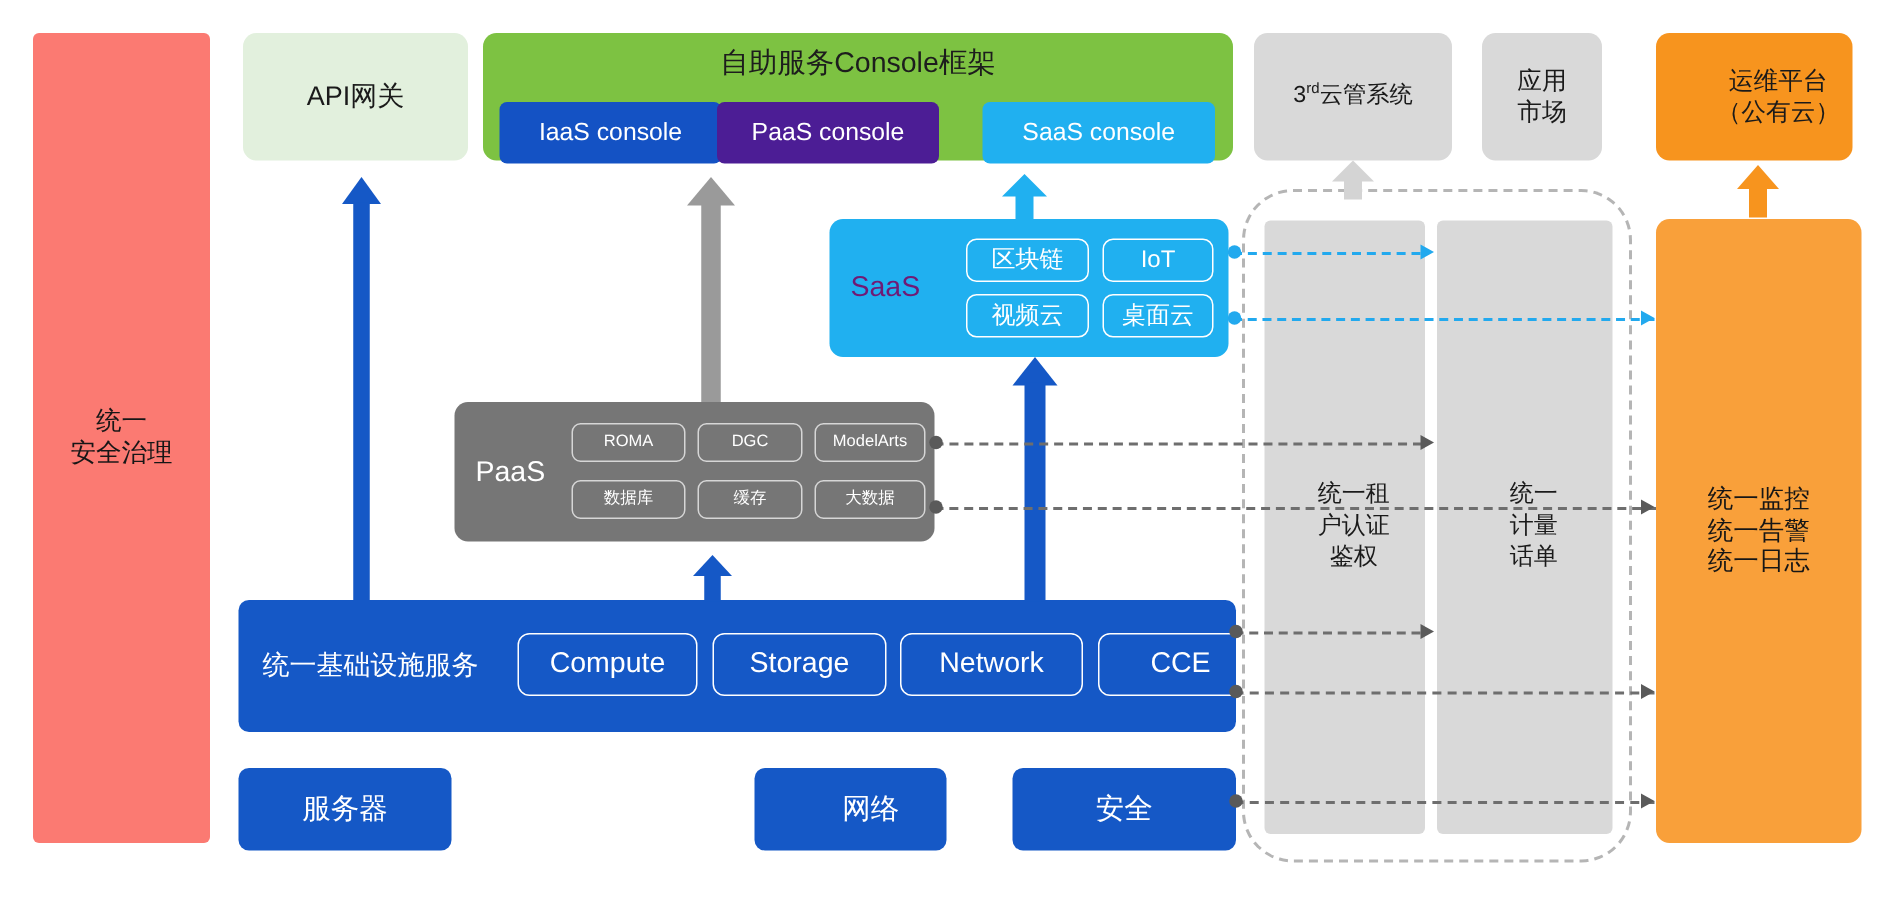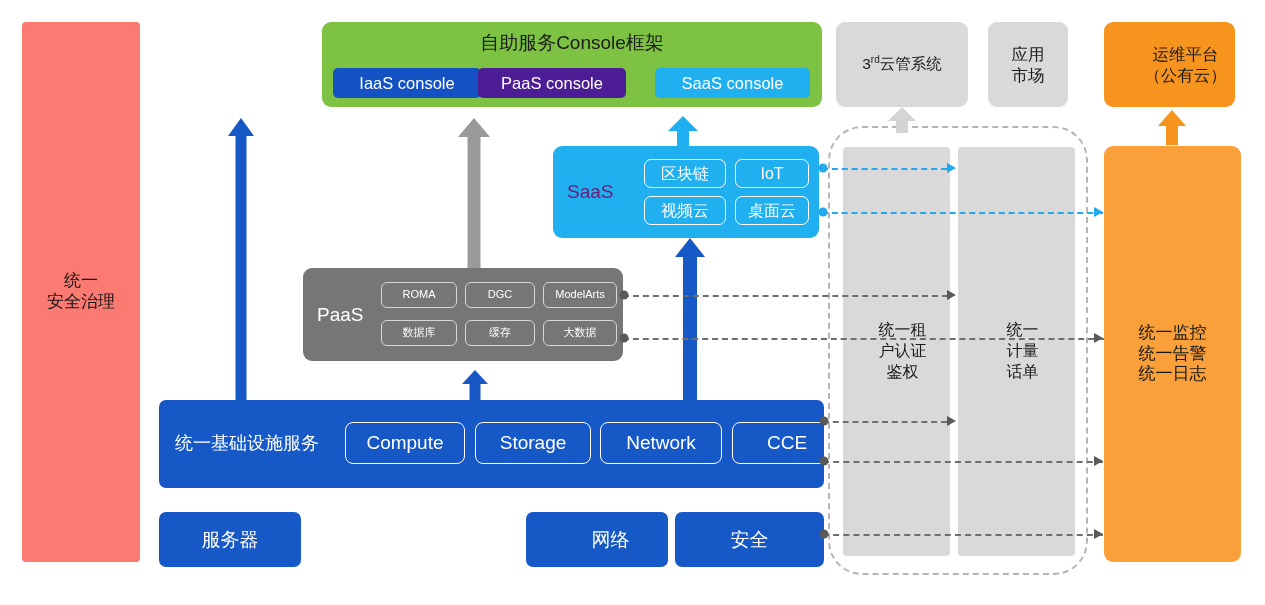--- a/index.html
+++ b/index.html
@@ -50,21 +50,21 @@
   }
   .console-title{
     position:absolute; left:0; top:9px; width:100%;
     text-align:center;
     font-size:19px;
     color:#1d1d1d;
   }
   .console-chip{
     position:absolute;
     top:46px;
-    height:30px;
+    height:41px;
     border-radius:5px;
     display:flex;
     align-items:center;
     justify-content:center;
     font-size:16.5px;
     color:#ffffff;
     box-sizing:border-box;
     padding:0 10px;
   }
   .chip-iaas{ left:11px;  width:148px; background:#1452c4; }
@@ -180,21 +180,21 @@
   
   .hw{
     top:512px; height:55px;
     background:#1558c6;
     color:#ffffff;
     font-size:19px;
     border-radius:7px;
   }
   .hw-0{left:159px; width:142px;}
   .hw-1{left:331px; width:142px;}
-  .hw-2{left:526px; width:142px;padding-left:27px;}
+  .hw-2{left:503px; width:128px;padding-left:27px;}
   .hw-3{left:675px; width:149px;}
 
   
   .capsule{
     position:absolute;
     left:828px; top:126px; width:260px; height:449px;
     border:2.5px dashed #b5b5b5;
     border-radius:34px;
     box-sizing:border-box;
   }
@@ -273,20 +273,23 @@
 </style>
 </head>
 <body>
 
 <div id="stage">
 
   <div class="box governance">
     <span>统一<br>安全治理</span>
   </div>
 
+  <div class="box apigw">
+    <span>API网关</span>
+  </div>
 
   <div class="box console-frame">
     <div class="console-title">自助服务Console框架</div>
     <div class="console-chip chip-iaas">IaaS console</div>
     <div class="console-chip chip-paas">PaaS console</div>
     <div class="console-chip chip-saas">SaaS console</div>
   </div>
 
   <div class="box thirdparty">
     <span><span>3</span><sup>rd</sup><span>云管系统</span></span>

